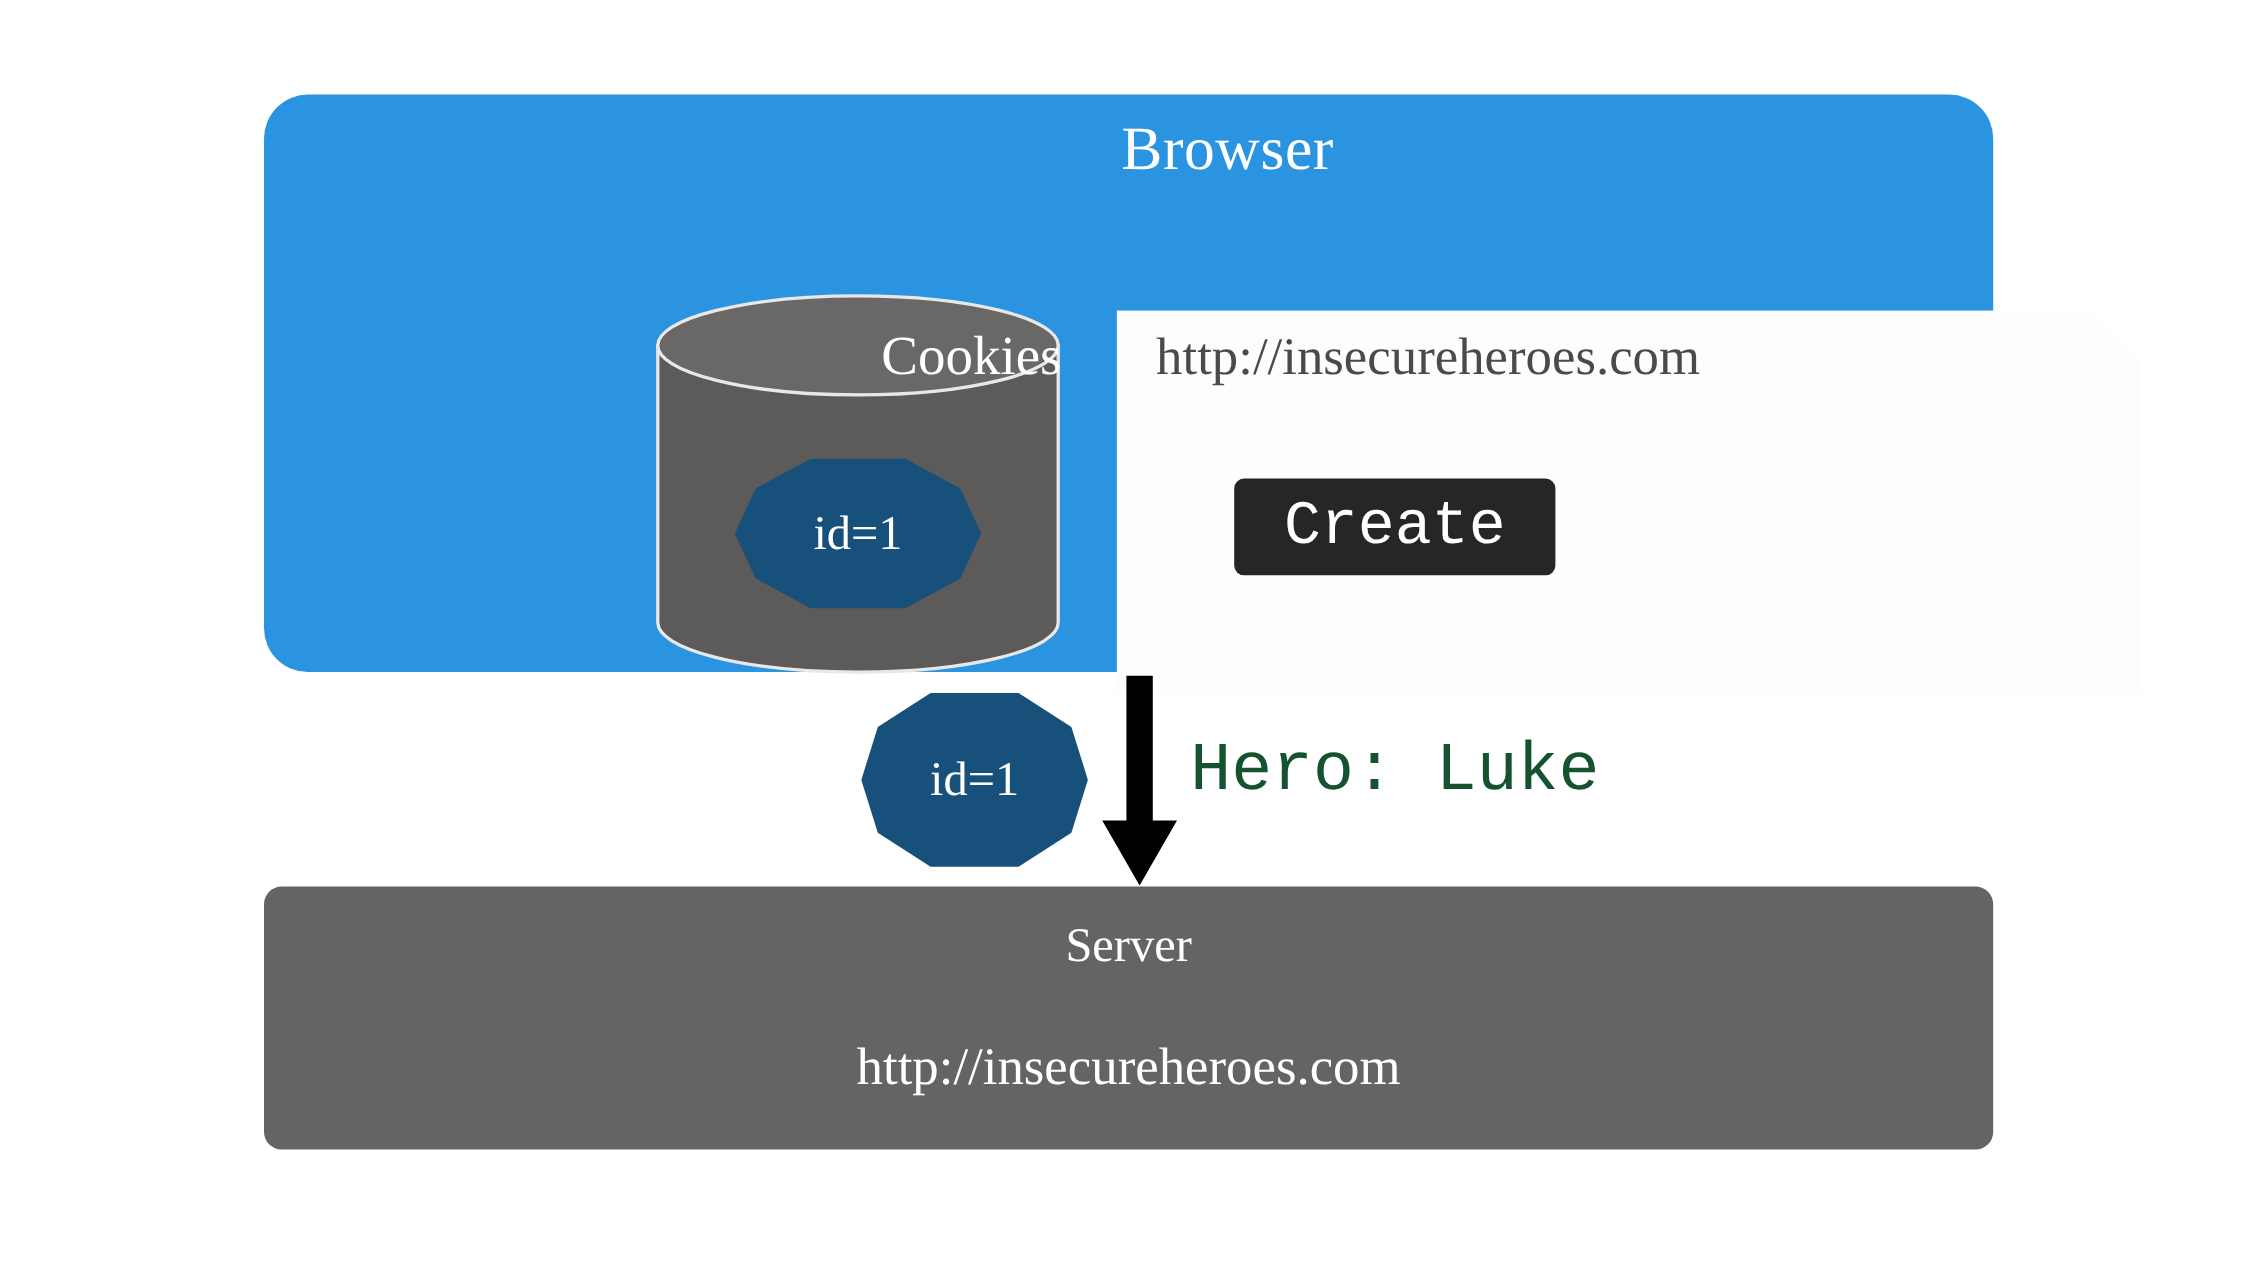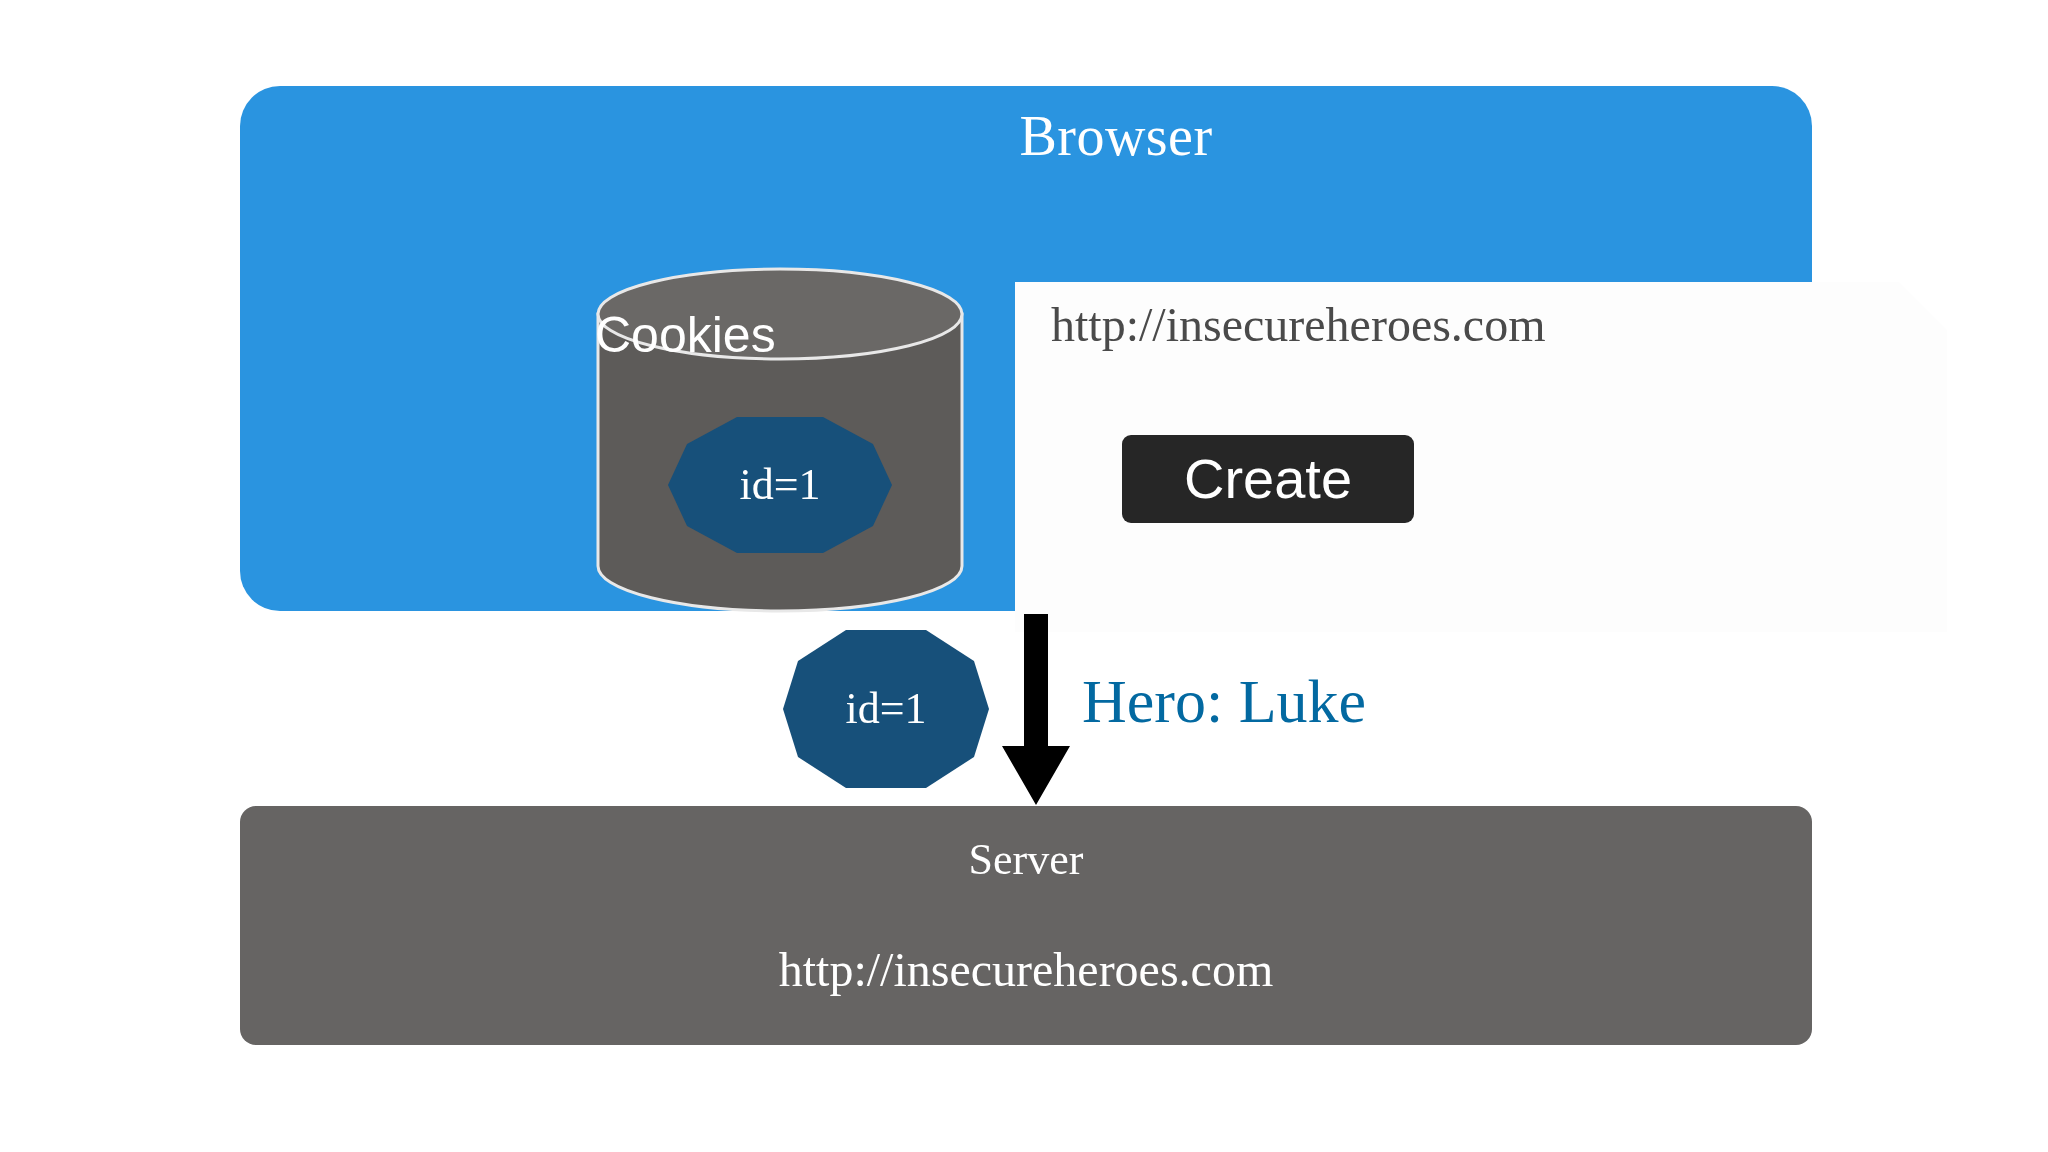--- a/index.html
+++ b/index.html
@@ -62,27 +62,26 @@
     width: 370px;
     height: 348px;
   }
   .cylinder svg { display: block; }
 
   .cylinder-label {
     position: absolute;
     left: 0;
     top: 32px;
     width: 370px;
-    text-align: left;
-    color: #ffffff;
-    font-family: Liberation Sans, sans-serif;
+    text-align: right;
+    color: #ffffff;
+    font-family: Liberation Serif, serif;
     font-size: 50px;
     line-height: 50px;
     white-space: nowrap;
-    margin-top: 12px;
   }
 
   .cookie-chip {
     position: absolute;
     left: 72px;
     top: 150px;
     width: 226px;
     height: 138px;
   }
   .cookie-chip svg { display: block; }
@@ -129,21 +128,21 @@
     left: 107px;
     top: 153px;
     width: 292px;
     height: 88px;
     background: #262626;
     border-radius: 9px;
     display: flex;
     align-items: center;
     justify-content: center;
     color: #ffffff;
-    font-family: Liberation Sans, sans-serif;
+    font-family: Liberation Mono, monospace;
     font-size: 56px;
     line-height: 56px;
     cursor: pointer;
     border: none;
     padding: 0;
     white-space: nowrap;
   }
 
   
   .transit-chip {
@@ -177,22 +176,22 @@
     top: 614px;
     width: 72px;
     height: 192px;
   }
   .request-arrow svg { display: block; }
 
   .request-label {
     position: absolute;
     left: 1082px;
     top: 670px;
-    color: #0369a1;
-    font-family: Liberation Serif, serif;
+    color: #14532d;
+    font-family: Liberation Mono, monospace;
     font-size: 62px;
     line-height: 62px;
     white-space: nowrap;
   }
 
   
   .server-box {
     position: absolute;
     left: 240px;
     top: 806px;

